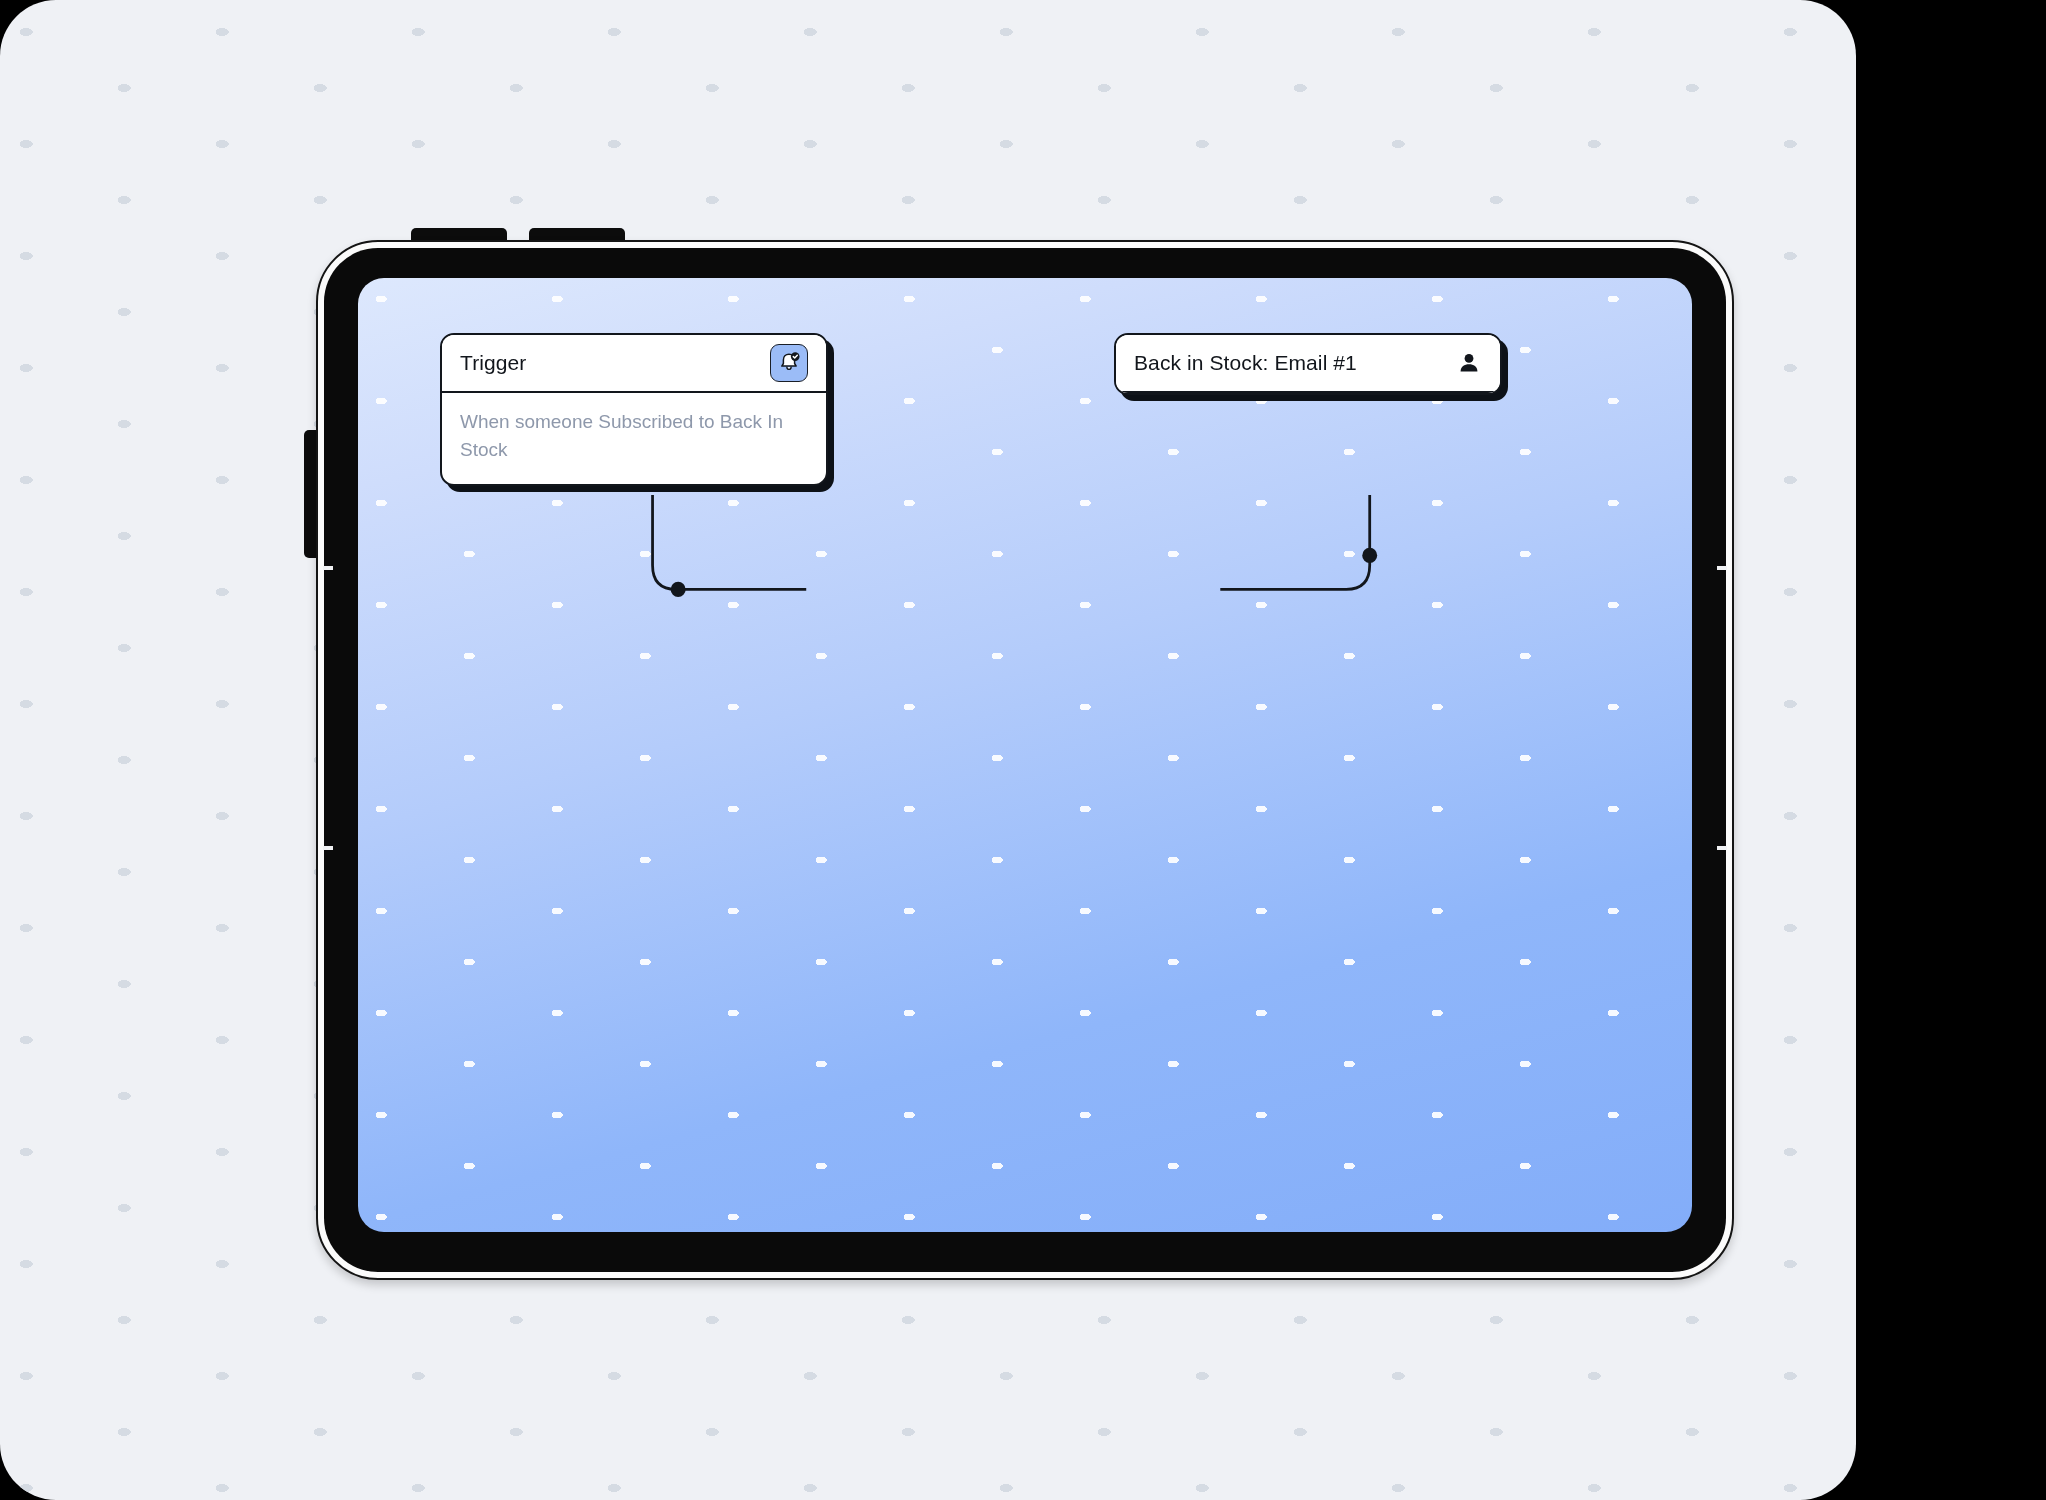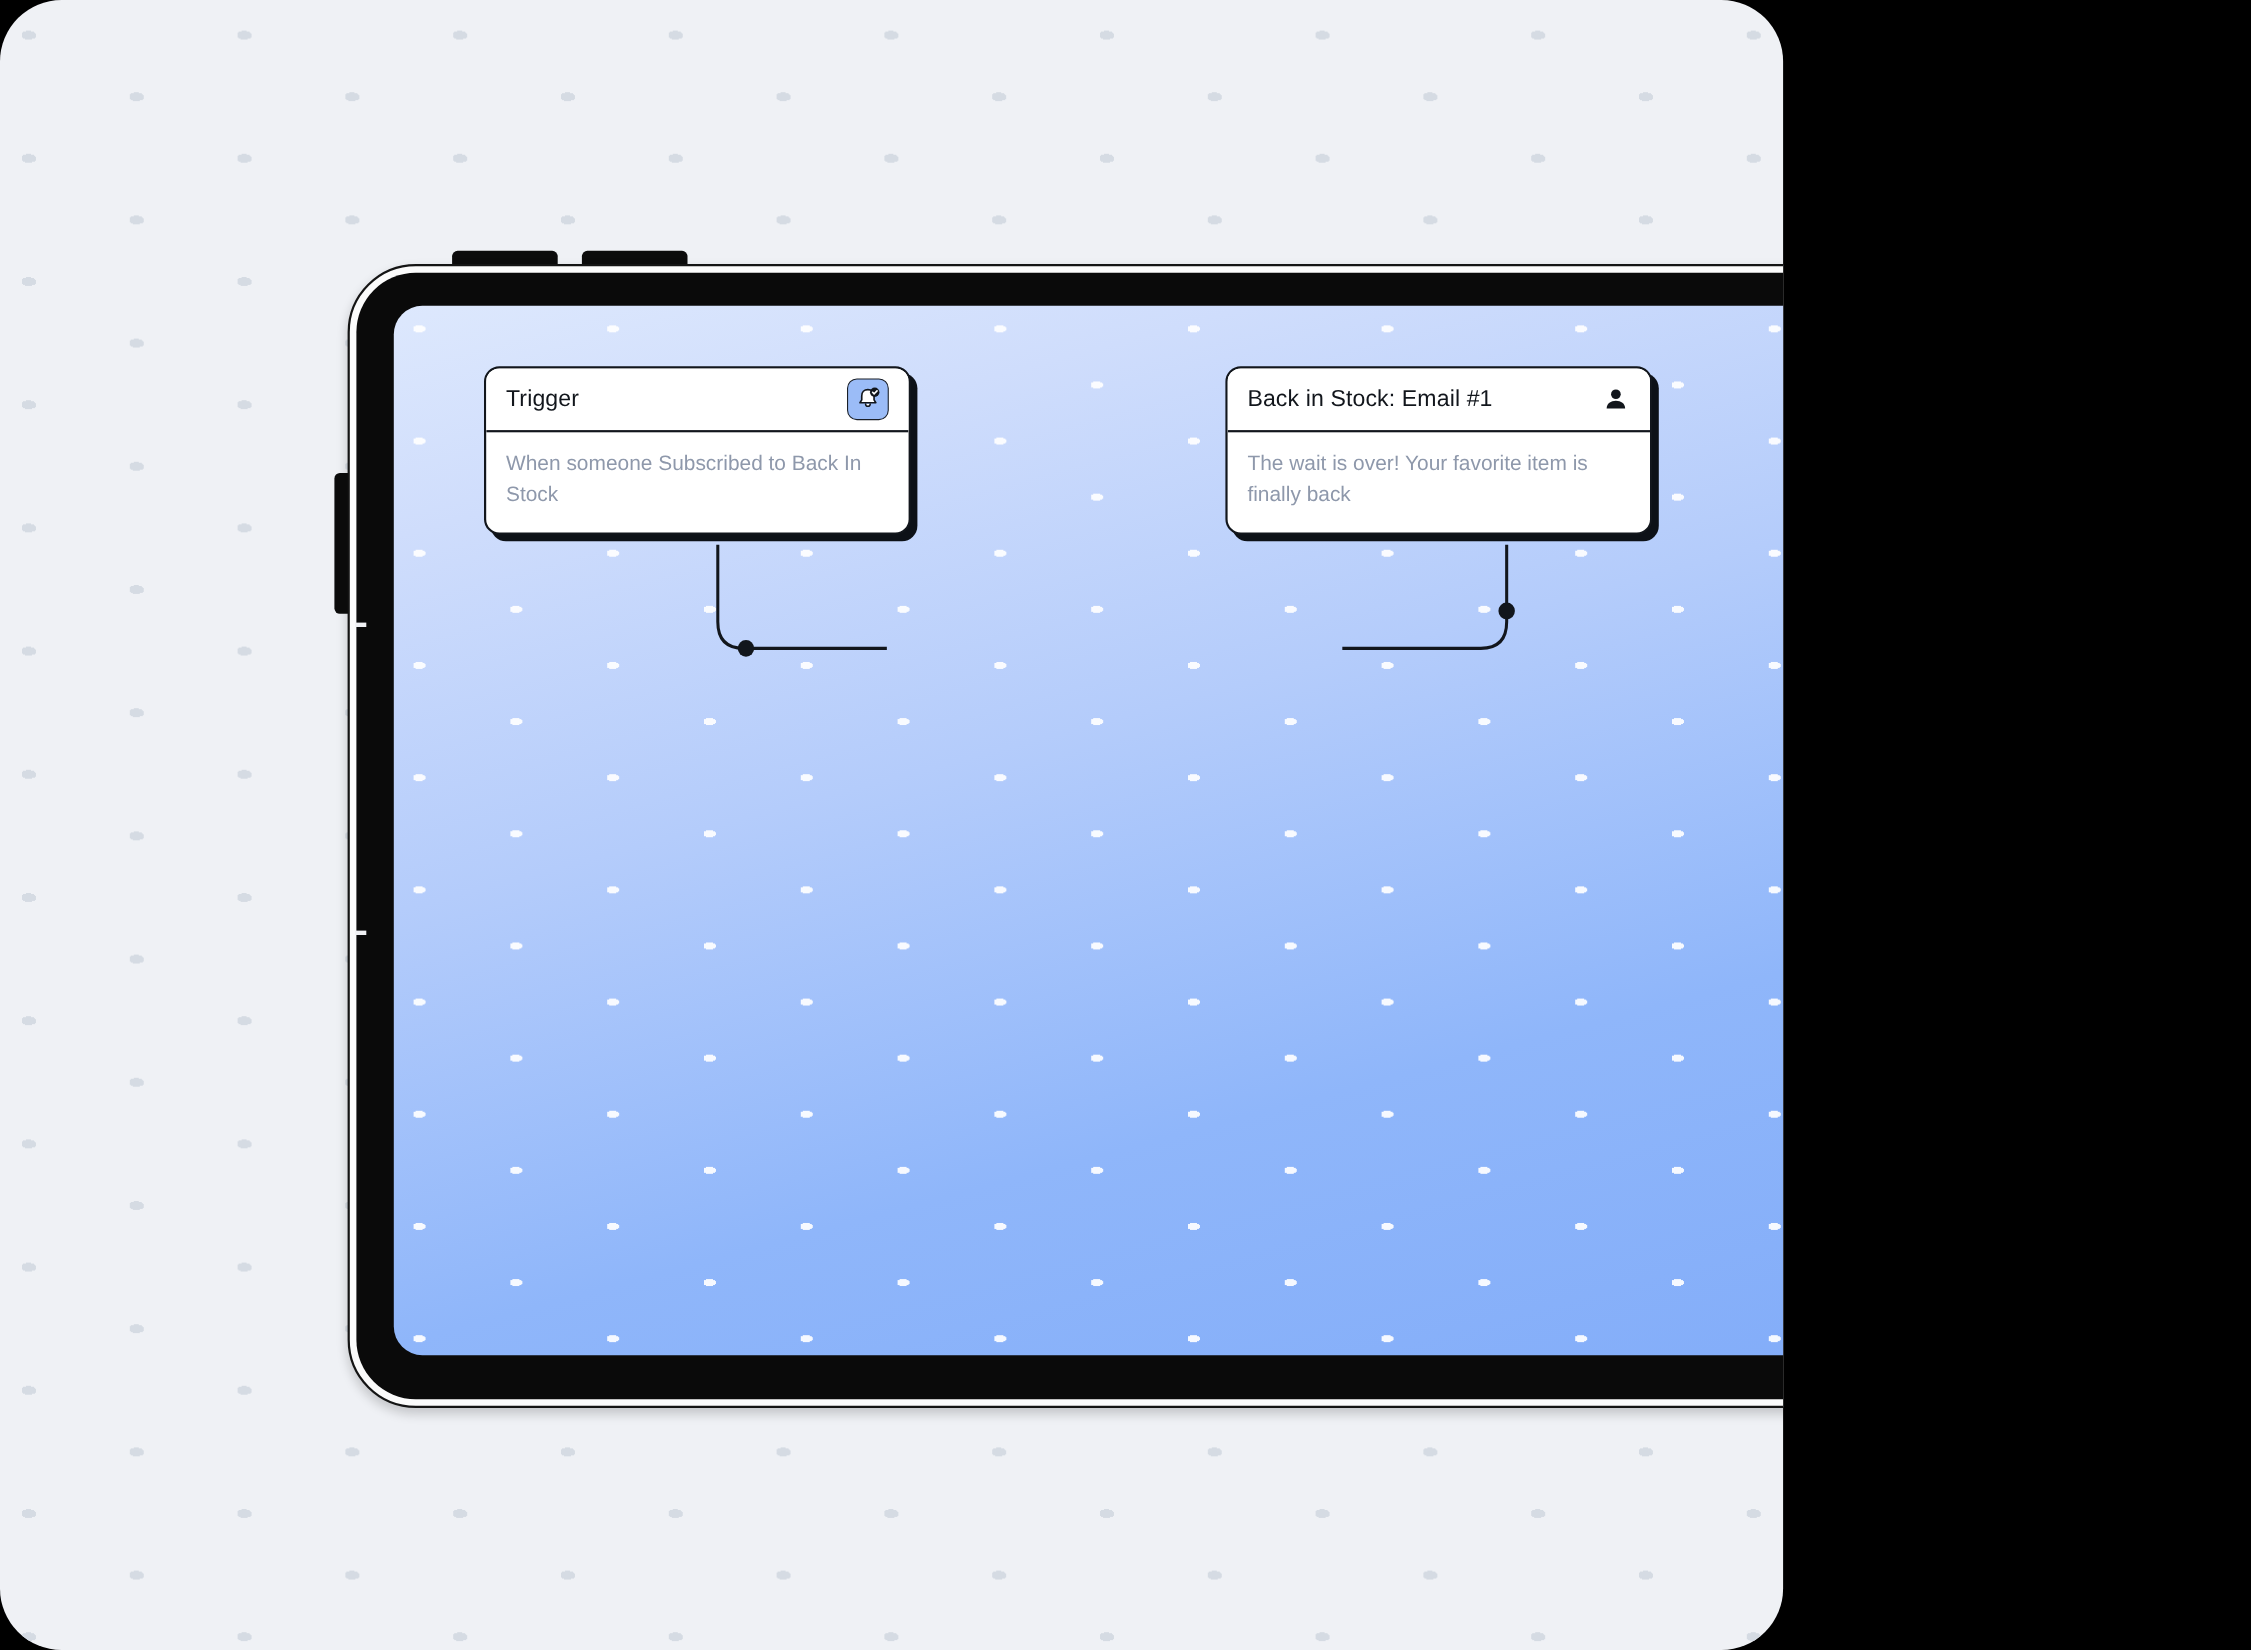--- a/index.html
+++ b/index.html
@@ -8,21 +8,21 @@
     width: 2046px;
     height: 1500px;
     background: #000;
     overflow: hidden;
     font-family: "Liberation Sans", sans-serif;
   }
 
   
   #page {
     position: relative;
-    width: 1621px;
+    width: 1856px;
     height: 1500px;
     background: #eff1f5;
     border-radius: 56px;
     overflow: hidden;
   }
 
   
   #page-dots {
     position: absolute;
     inset: 0;
@@ -232,19 +232,18 @@
         <div class="node" id="node-email">
           <div class="node-header">
             <span class="node-title">Back in Stock: Email #1</span>
             <span class="node-icon">
               <svg width="26" height="26" viewBox="0 0 26 26">
                 <circle cx="13" cy="8.4" r="4.4" fill="#12161c"></circle>
                 <path d="M4.6 21.4 c0 -4.6 3.8 -7.1 8.4 -7.1 s8.4 2.5 8.4 7.1 z" fill="#12161c"></path>
               </svg>
             </span>
           </div>
-          <div class="node-body">The wait is over! Your favorite item is finally back</div>
         </div>
 
       </div>
     </div>
   </div>
 </div>
 
 </body></html>

